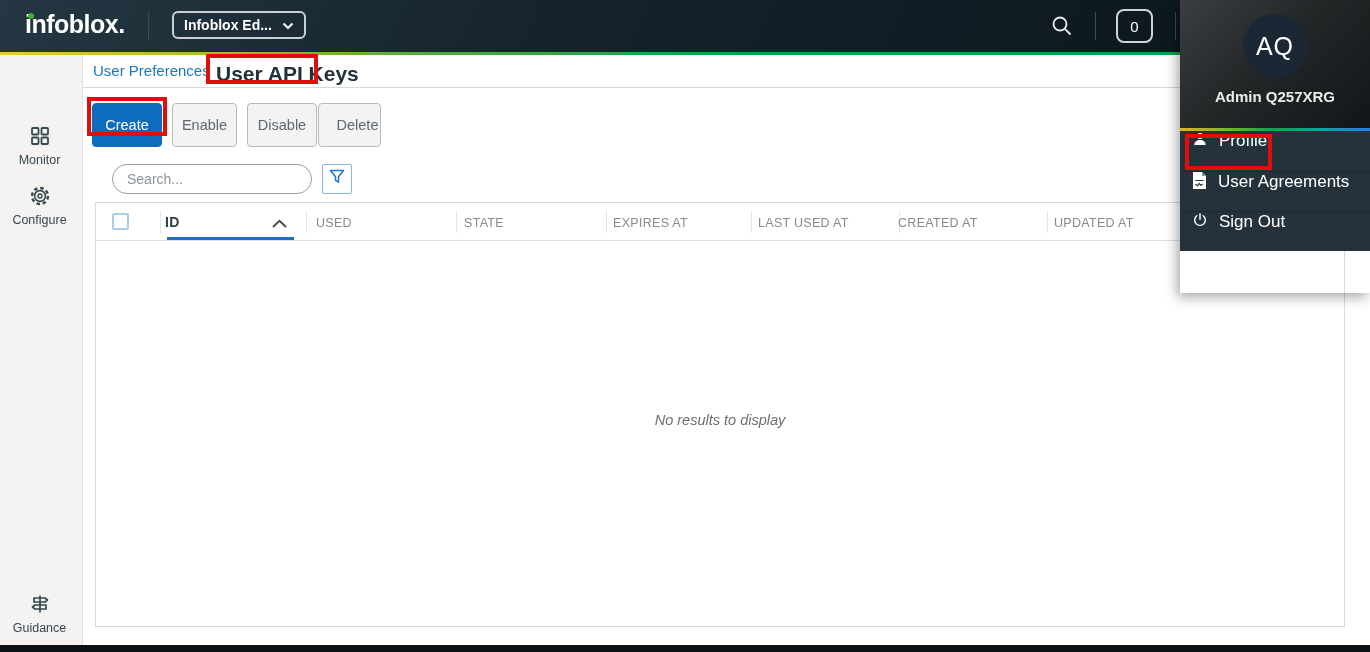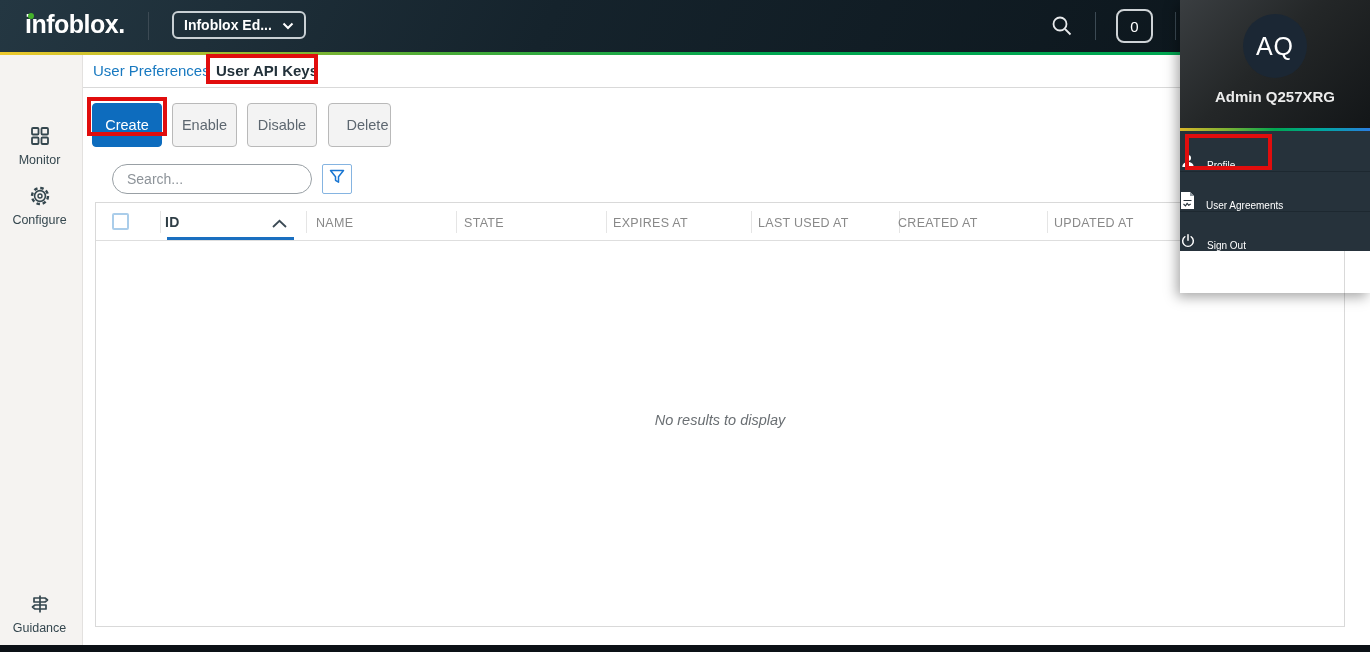--- a/index.html
+++ b/index.html
@@ -28,32 +28,32 @@
   
   #sidebar { left:0; top:55px; width:83px; height:590px; background:#f5f3f1;
     border-right:1px solid #e3e1df; z-index:4;padding-left:10px; }
   .side-item { position:absolute; left:0; width:79px; display:flex; flex-direction:column;
     align-items:center; gap:3px; color:#35474f; font-size:12.5px; cursor:pointer; }
   #si-monitor { top:70px; } #si-configure { top:130px; }
   #si-guidance { top:538px; } #si-help { top:596px; }
 
   
   #tab-prefs { left:93px; top:62px; font-size:15px; color:#1879c0; cursor:pointer; }
-  #tab-apikeys { left:216px; top:62px; font-size:15px; font-weight:bold; color:#22313a; cursor:pointer; }
+  #tab-apikeys { left:216px; top:62px; font-size:21px; font-weight:bold; color:#22313a; cursor:pointer; }
   #tabs-underline { left:80px; top:87px; width:1290px; height:1px; background:#d9d9d9; }
 
   
   .btn { position:absolute; top:103px; height:44px; border-radius:4px; font-size:14.5px;
     display:flex; align-items:center; justify-content:center; cursor:pointer;
     font-family:"Liberation Sans",sans-serif; }
   #btn-create { left:92px; width:70px; background:#0d6cbe; border:1px solid #0d6cbe; color:#fff; }
   .btn-gray { background:#f3f3f3; border:1px solid #b9b9b9; color:#5d6770;text-align:right; }
   #btn-enable { left:172px; width:65px; }
   #btn-disable { left:247px; width:70px; }
-  #btn-delete { left:328px; width:63px;padding-left:16px; }
+  #btn-delete { left:318px; width:63px;padding-left:16px; }
 
   
   #search-input { left:112px; top:164px; width:200px; height:30px; border:1.5px solid #99a0a5;
     border-radius:15px; padding:0 14px; font-size:14px; color:#444; outline:none;
     font-family:"Liberation Sans",sans-serif; }
   #search-input::placeholder { color:#8d9399; }
   #filter-btn { left:322px; top:164px; width:30px; height:30px; background:#fff;
     border:1.5px solid #85b4e1; border-radius:2px; display:flex; align-items:center;
     justify-content:center; cursor:pointer; }
 
@@ -85,22 +85,22 @@
     background:linear-gradient(135deg,#3a3e41 0%,#242728 45%,#131618 100%); }
   #avatar { position:absolute; left:63px; top:14px; width:64px; height:64px; border-radius:50%;
     background:#1b2734; color:#fff; font-size:25px; display:flex; align-items:center;
     justify-content:center; letter-spacing:1px; cursor:pointer; }
   #user-name { position:absolute; left:0; top:88px; width:100%; text-align:center;
     color:#ececec; font-weight:bold; font-size:15px; }
   #panel-accent { position:absolute; left:0; top:128px; width:100%; height:3px;
     background:linear-gradient(90deg,#d9b629 0%,#7cb233 25%,#00a651 50%,#00a7a0 75%,#2a7de1 100%); }
   #panel-menu { position:absolute; left:0; top:131px; width:100%; }
   .menu-item { height:40px; background:#26323b; border-top:1px solid #1d2830;
-    display:flex; align-items:flex-end; gap:11px; padding-left:0; color:#fff;
-    font-size:10px; cursor:pointer; }
+    display:flex; align-items:flex-start; gap:11px; padding-left:12px; color:#fff;
+    font-size:17px; cursor:pointer; }
   .menu-item:first-child { border-top:none; }
 
   
   .redbox { position:absolute; border:4px solid #e10d0d; z-index:60; pointer-events:none; }
   #rb-tab { left:206px; top:54px; width:112px; height:30px; }
   #rb-create { left:87px; top:97px; width:80px; height:39px; }
   #rb-profile { left:1185px; top:134px; width:87px; height:36px; }
 
   
   #bottom-bar { left:0; top:645px; width:1370px; height:7px; background:#0c1116; z-index:50; }
@@ -200,21 +200,21 @@
     <div id="row-checkbox"></div>
     <div class="col-sep" style="left:64px;"></div>
     <div id="th-id" class="th">ID</div>
     <div id="sort-caret">
       <svg width="17" height="10" viewBox="0 0 17 10" fill="none" stroke="#3b4a54" stroke-width="1.8">
           <path d="M2 8 L8.5 1.8 L15 8"></path>
         </svg>
     </div>
     <div id="id-underline"></div>
     <div class="col-sep" style="left:210px;"></div>
-    <div class="th" style="left:220px;">NAME</div>
+    <div class="th" style="left:220px;">USED</div>
     <div class="col-sep" style="left:360px;"></div>
     <div class="th" style="left:368px;">STATE</div>
     <div class="col-sep" style="left:510px;"></div>
     <div class="th" style="left:517px;">EXPIRES AT</div>
     <div class="col-sep" style="left:655px;"></div>
     <div class="th" style="left:662px;">LAST USED AT</div>
     <div class="col-sep" style="left:803px;"></div>
     <div class="th" style="left:762px;margin-left:40px;">CREATED AT</div>
     <div class="col-sep" style="left:951px;"></div>
     <div class="th" style="left:958px;">UPDATED AT</div>

